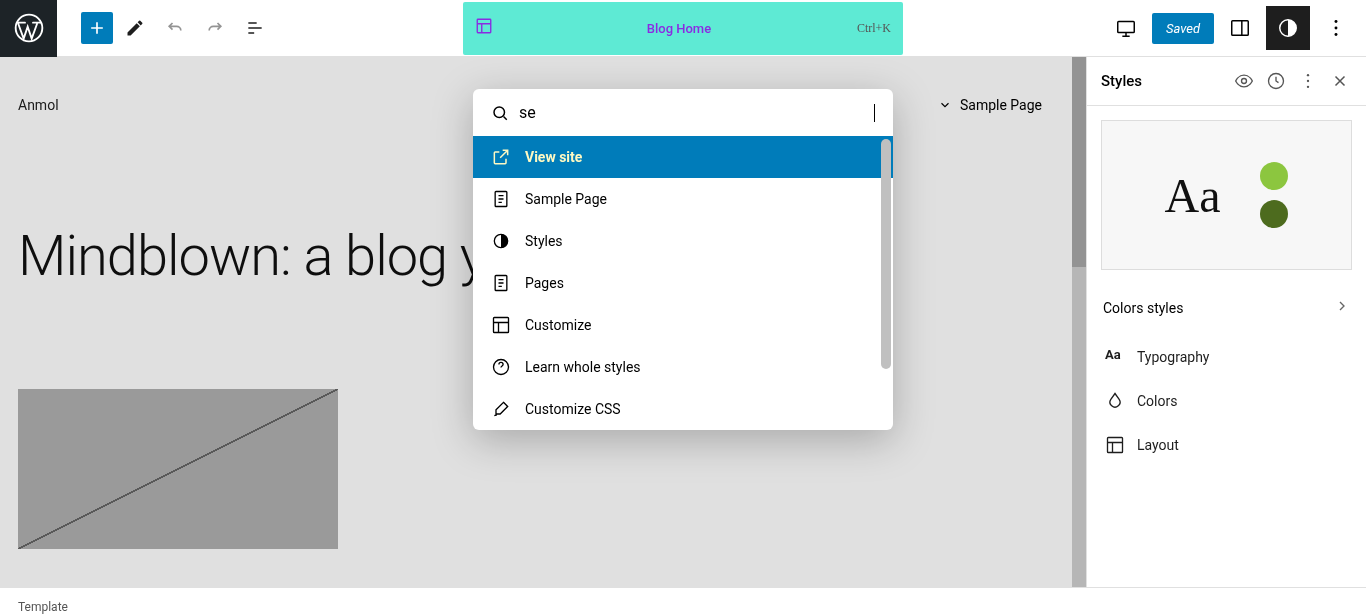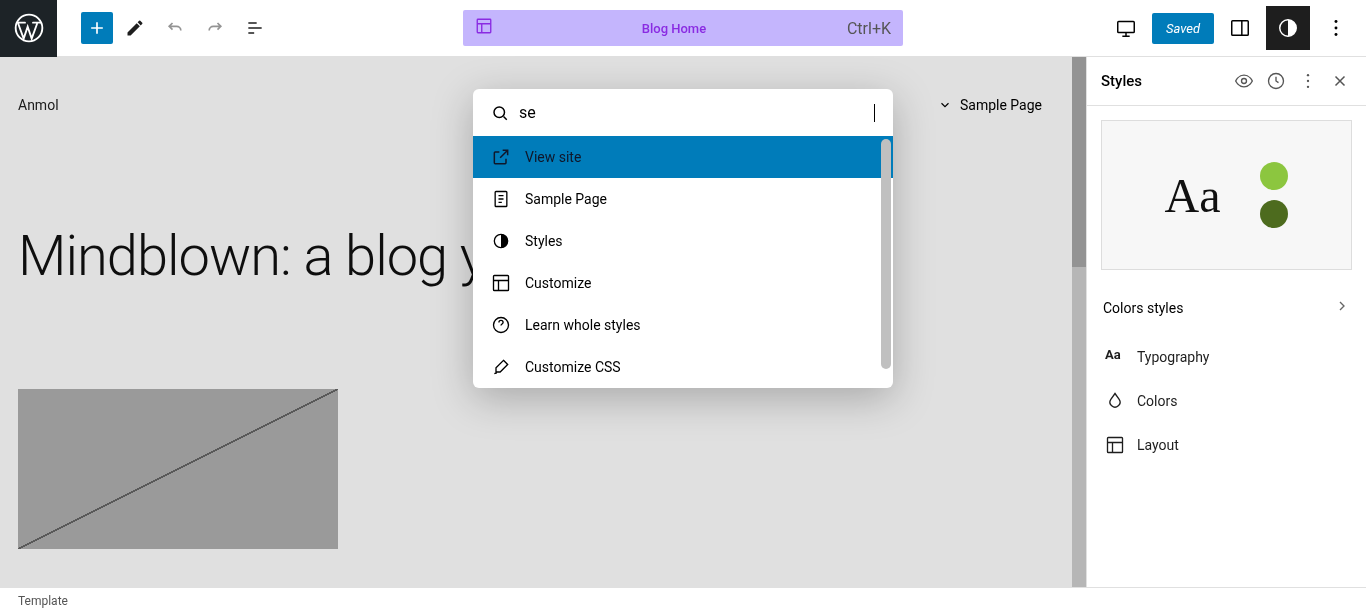--- a/index.html
+++ b/index.html
@@ -6,24 +6,24 @@
 body { width: 1366px; height: 614px; overflow: hidden; background: #fff; position: relative; }
 
 .topbar { height: 57px; background: #fff; display: flex; align-items: center; border-bottom: 1px solid #e0e0e0; position: relative; }
 .wp-logo { width: 57px; height: 57px; background: #1d2327; display: flex; align-items: center; justify-content: center; color: #fff; }
 .wp-logo svg { width: 32px; height: 32px; }
 .toolbar-left { display: flex; align-items: center; gap: 4px; padding-left: 24px; }
 .add-btn { width: 32px; height: 32px; background: #007cba; color: #fff; border-radius: 2px; display: flex; align-items: center; justify-content: center; cursor: pointer; }
 .tool-btn { width: 36px; height: 36px; display: flex; align-items: center; justify-content: center; cursor: pointer; color: #1e1e1e; }
 .tool-btn.disabled { color: #949494; }
 
-.topbar-center { position: absolute; left: 50%; transform: translateX(-50%); display: flex; align-items: center; background: #c4b5fd; border-radius: 2px; padding: 6px 12px; width: 440px; height: 36px; }
+.topbar-center { position: absolute; left: 50%; transform: translateX(-50%); display: flex; align-items: center; background: #5eead4; border-radius: 2px; padding: 6px 12px; width: 440px; height: 53px; }
 .tpl-icon { color: #8a2be2; margin-right: 8px; }
 .tpl-name { color: #8a2be2; font-size: 13px; font-weight: 500; flex: 1; text-align: center; }
-.shortcut { color: #555; font-size: 16px; margin-left: auto; }
+.shortcut { color: #555; font-size: 12px; margin-left: auto; font-family: Liberation Serif, serif; }
 
 .toolbar-right { margin-left: auto; display: flex; align-items: center; gap: 4px; padding-right: 8px; font-style: italic; }
 .save-btn { background: #007cba; color: #fff; padding: 8px 14px; font-size: 13px; border-radius: 2px; }
 .icon-btn { width: 44px; height: 44px; display: flex; align-items: center; justify-content: center; cursor: pointer; }
 .icon-btn.active { background: #1e1e1e; color: #fff; }
 
 .main { display: flex; height: calc(100% - 57px - 27px); }
 .canvas-wrap { flex: 1; background: #ccc; position: relative; overflow: hidden; }
 .canvas-scroll { position: absolute; top: 0; right: 0; width: 14px; height: 100%; background: #d0d0d0; }
 .canvas-scroll-thumb { position: absolute; top: 0; right: 0; width: 14px; height: 210px; background: #a8a8a8; }
@@ -49,28 +49,28 @@
 .dot1 { background: #8cc63f; }
 .dot2 { background: #4d6b1e; }
 
 .panel-row { padding: 14px 16px; display: flex; align-items: center; justify-content: space-between; font-size: 14px; cursor: pointer; }
 .panel-row .chev { color: #666; }
 .panel-list { padding: 4px 0; }
 .panel-item { display: flex; align-items: center; gap: 12px; padding: 12px 18px; font-size: 14px; cursor: pointer; color: #1e1e1e; }
 .panel-item svg, .panel-item .ic2 { width: 20px; height: 20px; flex-shrink: 0; }
 .panel-footer { padding: 16px 18px; font-size: 13px; color: #555; border-top: 1px solid #e0e0e0; margin-top: auto; line-height: 1.5; }
 
-.bottombar { height: 27px; background: #fff; border-top: 1px solid #e0e0e0; display: flex; align-items: center; padding: 0 18px; font-size: 12px; color: #555; }
+.bottombar { height: 27px; background: #fff; border-top: 1px solid #e0e0e0; display: flex; align-items: flex-end; padding: 0 18px; font-size: 12px; color: #555; }
 
 .cmd-palette { position: absolute; top: 89px; left: 50%; transform: translateX(-50%); width: 420px; background: #fff; border-radius: 6px; box-shadow: 0 10px 40px rgba(0,0,0,0.25); z-index: 10; overflow: hidden; }
 .cmd-search { display: flex; align-items: center; padding: 14px 18px; gap: 10px; }
 .cmd-search input { border: none; outline: none; font-size: 16px; flex: 1; }
 .cmd-list { max-height: 370px; overflow-y: auto; position: relative; }
 .cmd-item { display: flex; align-items: center; gap: 14px; padding: 11px 18px; font-size: 14px; cursor: pointer; }
-.cmd-item.sel { background: #007cba; color: #0f172a; font-weight: 400; }
+.cmd-item.sel { background: #007cba; color: #fef9c3; font-weight: 700; }
 .cmd-item svg { width: 20px; height: 20px; flex-shrink: 0; }
 .cmd-scroll { position: absolute; top: 50px; right: 0; width: 14px; bottom: 10px; }
 .cmd-scroll-thumb { position: absolute; top: 0; right: 2px; width: 10px; height: 230px; background: #c0c0c0; border-radius: 5px; }
 
 .cursor-caret { display: inline-block; width: 1px; height: 18px; background: #000; vertical-align: middle; margin-left: 1px; }
 </style>
 </head>
 <body>
 
 <div class="topbar">
@@ -264,20 +264,27 @@
       </div>
       <div class="cmd-item">
         <svg viewBox="0 0 24 24">
           <circle cx="12" cy="12" r="8" fill="none" stroke="currentColor" stroke-width="1.6"></circle>
           <path d="M12 4a8 8 0 010 16z" fill="currentColor"></path>
         </svg>
         <span>Styles</span>
       </div>
       <div class="cmd-item">
         <svg viewBox="0 0 24 24" fill="none" stroke="currentColor" stroke-width="1.6">
+          <rect x="5" y="3" width="14" height="18" rx="1"></rect>
+          <path d="M9 8h6M9 12h6M9 16h4"></path>
+        </svg>
+        <span>Pages</span>
+      </div>
+      <div class="cmd-item">
+        <svg viewBox="0 0 24 24" fill="none" stroke="currentColor" stroke-width="1.6">
           <rect x="3" y="3" width="18" height="18" rx="1"></rect>
           <path d="M3 9h18M9 9v12"></path>
         </svg>
         <span>Customize</span>
       </div>
       <div class="cmd-item">
         <svg viewBox="0 0 24 24" fill="none" stroke="currentColor" stroke-width="1.6">
           <circle cx="12" cy="12" r="9"></circle>
           <path d="M9.5 9a2.5 2.5 0 115 0c0 1.5-2.5 2-2.5 3.5M12 17h.01"></path>
         </svg>

